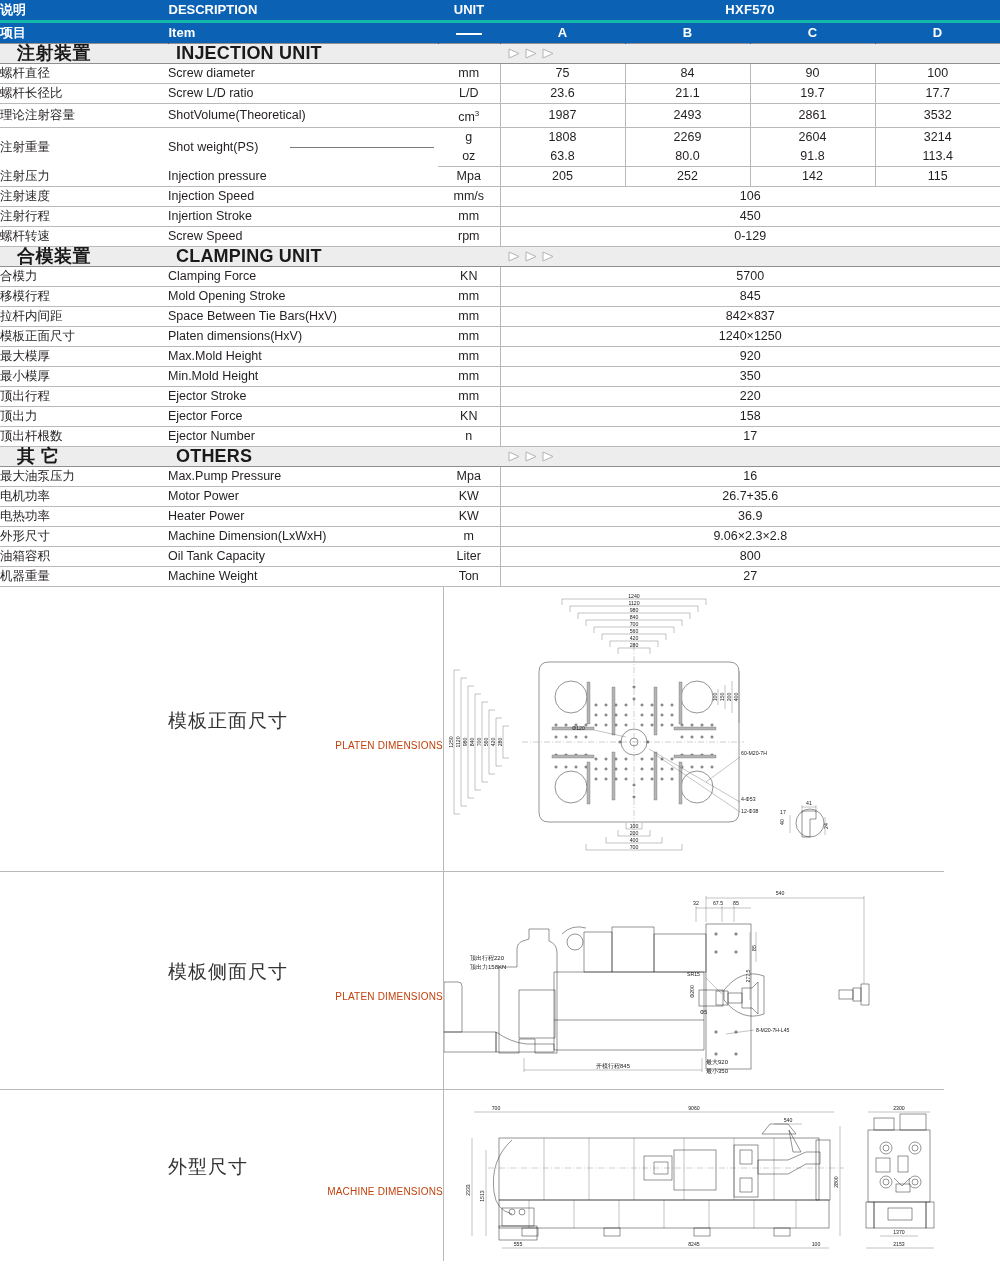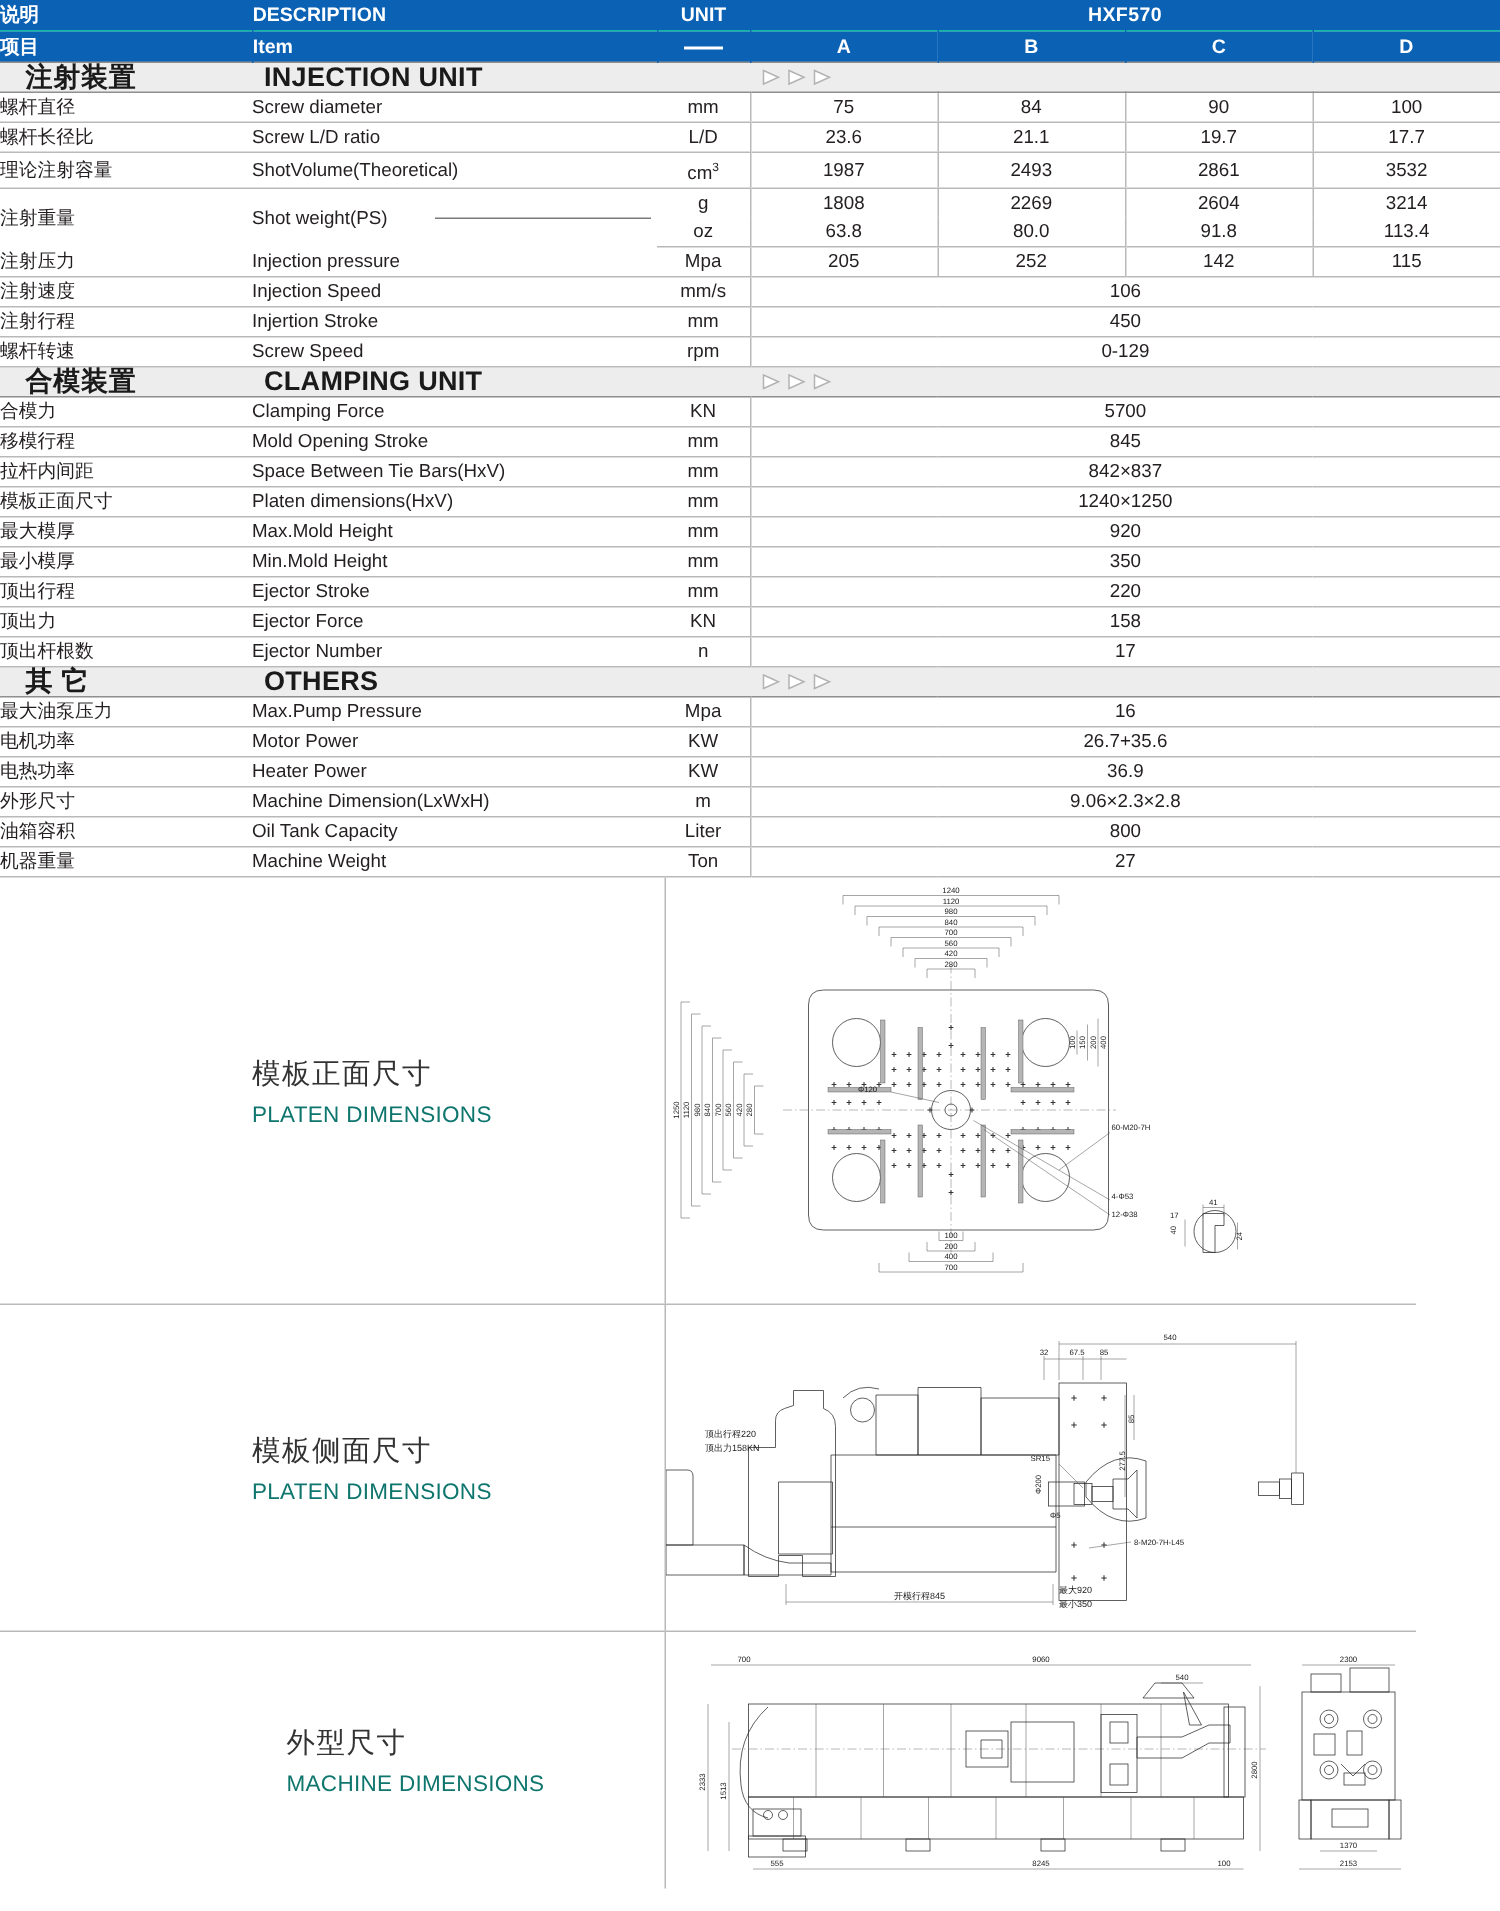--- a/index.html
+++ b/index.html
@@ -24,21 +24,21 @@
   
   tr.hdr td {
     background: #0b62b5;
     color: #ffffff;
     font-weight: bold;
     height: 20px;
     line-height: 20px;
     font-size: 13px;
     border-right: 1px solid #0b62b5;
   }
-  tr.hdr.hdr2 td { border-top: 1px solid #14b8a6; }
+  tr.hdr.hdr2 td { border-top: 3px solid #14b8a6; }
   td.h-cn { padding-left: 17px; font-size: 13.5px; }
   td.h-en { padding-left: 8px; font-size: 13.5px; }
   td.h-un { text-align: center; font-size: 13px; }
   td.h-model { text-align: center; font-size: 14px; letter-spacing: .3px; border-left: 1px solid #3f8ed0; }
   td.h-col { text-align: center; font-size: 13.5px; border-left: 1px solid #3f8ed0; }
   .dash-line { display:inline-block; width: 26px; height: 2px; background: #ffffff; vertical-align: middle; }
 
   
   tr.sect td {
     background: #ededed;
@@ -73,21 +73,21 @@
   
   td.merge-cn { padding-left: 17px; border-bottom: 1px solid #b9b9b9; vertical-align: middle; }
   td.merge-en { padding-left: 8px; border-bottom: 1px solid #b9b9b9; vertical-align: middle; position: relative; }
   td.merge-en .lead { position:absolute; left: 122px; right: 4px; top: 50%; height:1px; background:#7a7a7a; }
   tr.nb td { border-bottom: none; }
 
   
   .panel { position: relative; border-bottom: 1px solid #b9b9b9; display: flex; }
   .panel .labelbox { width: 500px; display:flex; flex-direction: column; justify-content:center; padding-left: 168px; border-right: 1px solid #b9b9b9; }
   .panel .labelbox .cn { font-size: 19px; color: #333; letter-spacing: 1px; margin-bottom: 6px; }
-  .panel .labelbox .en { font-size: 15px; color: #0f766e; letter-spacing: .2px; }
+  .panel .labelbox .en { font-size: 10px; color: #c2410c; letter-spacing: .2px; text-align: right; }
   .panel .drawbox { width: 500px; position: relative; }
   .panel svg { display:block; }
 
   .dimtxt { font-family: "Liberation Sans", sans-serif; font-size: 5.2px; fill: #1a1a1a; }
   .dimtxt6 { font-family: "Liberation Sans", sans-serif; font-size: 6px; fill: #1a1a1a; }
   .ln { stroke: #2b2b2b; stroke-width: .5; fill: none; }
   .lnthin { stroke: #555; stroke-width: .35; fill: none; }
   .lndash { stroke: #777; stroke-width: .35; fill: none; stroke-dasharray: 6 2 1 2; }
   .fillgray { fill: #b5b5b5; stroke: #555; stroke-width: .3; }
 </style>
@@ -667,21 +667,21 @@
         <text class="dimtxt6" x="262" y="192">最大920</text>
         <text class="dimtxt6" x="262" y="201">最小350</text>
 
         <path class="ln" d="M0 110 h14 q4 0 4 4 v46 h-18 z"></path>
         <path class="ln" d="M18 160 h34 v20 h-52 v-20 z"></path>
         <path class="ln" d="M52 160 q14 10 30 12 h28 v8 h-58 z"></path>
       </svg>
     </div>
   </div>
 
-  <div class="panel" style="height:171px; border-bottom:none;padding-left:23px;">
+  <div class="panel" style="height:171px; border-bottom:none;">
     <div class="labelbox">
       <div class="cn">外型尺寸</div>
       <div class="en">MACHINE DIMENSIONS</div>
     </div>
     <div class="drawbox">
       <svg width="500" height="171" viewBox="0 0 500 171">
 
         <rect class="ln" x="55" y="48" width="320" height="62"></rect>
         <rect class="ln" x="55" y="110" width="330" height="28"></rect>
         <g class="lnthin">

